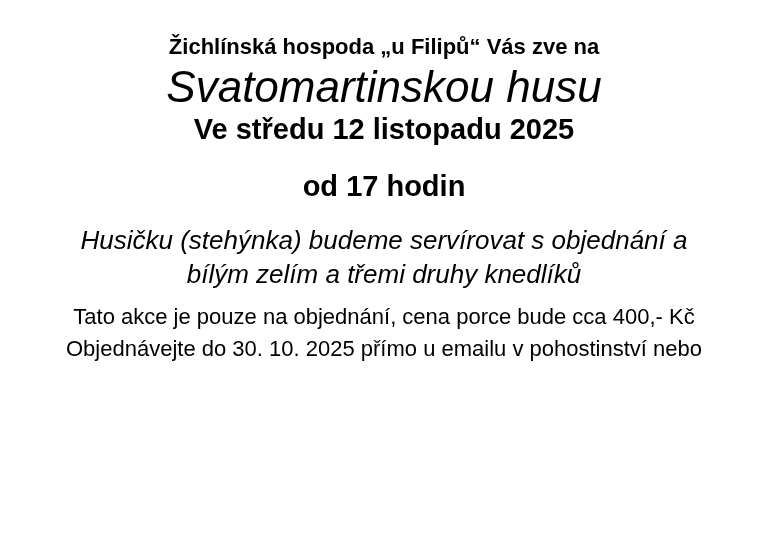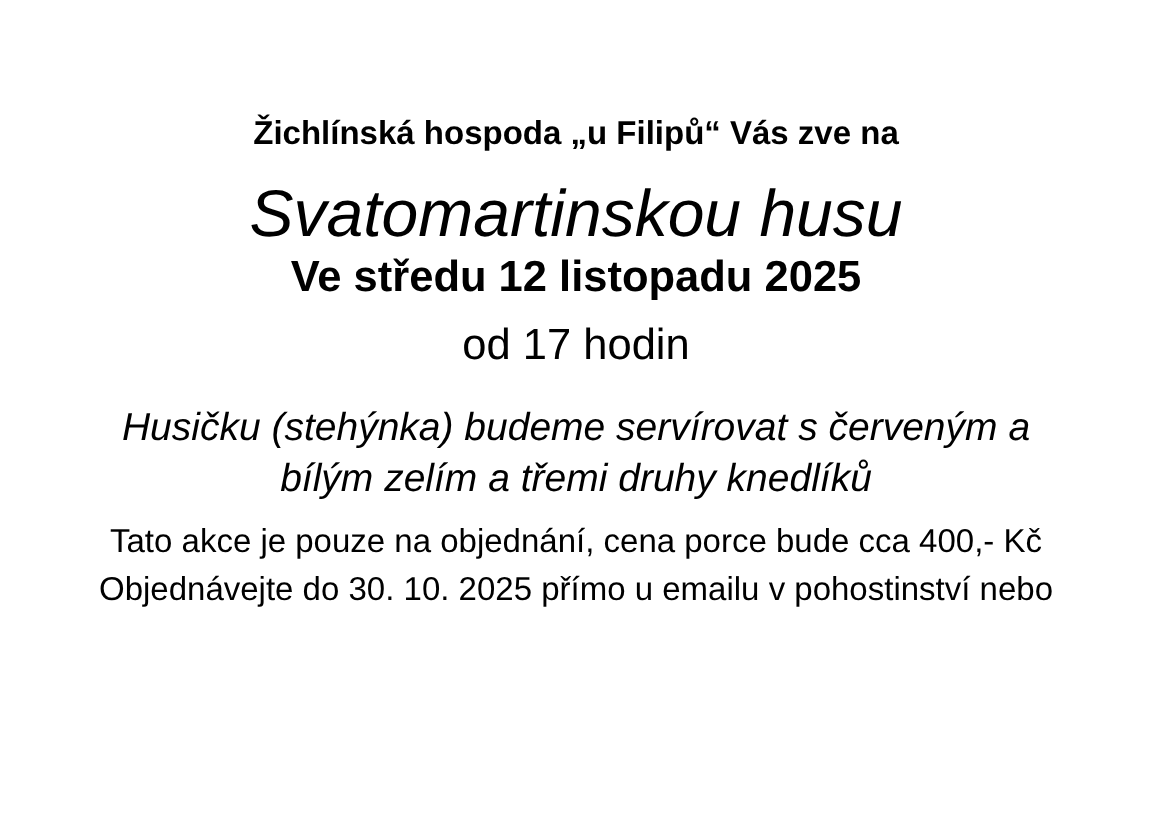--- a/index.html
+++ b/index.html
@@ -9,45 +9,44 @@
     background: #ffffff;
     font-family: "Liberation Sans", sans-serif;
     overflow: hidden;
   }
   .page {
     width: 768px;
     height: 402px;
     background: #ffffff;
     color: #000000;
     text-align: center;
-    padding-top: 74px;
+    padding-top: 32px;
   }
   .intro {
     font-size: 22px;
     font-weight: bold;
     line-height: 30px;
   }
   .title {
     font-size: 44px;
     font-style: italic;
     font-weight: normal;
     line-height: 50px;
-    margin-top: 14px;
     letter-spacing: 0px;
   }
   .date-line {
     font-size: 29px;
     font-weight: bold;
     line-height: 34px;
   }
   .time-line {
     font-size: 29px;
-    font-weight: normal;
+    font-weight: bold;
     line-height: 34px;
-    margin-top: 11px;
+    margin-top: 23px;
   }
   .desc {
     font-size: 26px;
     font-style: italic;
     line-height: 34px;
     margin-top: 20px;
   }
   .note {
     font-size: 22px;
     line-height: 24px;
@@ -64,21 +63,21 @@
 
   <p class="intro">Žichlínská hospoda „u Filipů“ Vás zve na</p>
 
   <h1 class="title">Svatomartinskou husu</h1>
 
   <p class="date-line">Ve středu 12 listopadu 2025</p>
 
   <p class="time-line">od 17 hodin</p>
 
   <p class="desc">
-    <span>Husičku (stehýnka) budeme servírovat s červeným a</span><br>
+    <span>Husičku (stehýnka) budeme servírovat s objednání a</span><br>
     <span>bílým zelím a třemi druhy knedlíků</span>
   </p>
 
   <p class="note note-order">Tato akce je pouze na objednání, cena porce bude cca 400,- Kč</p>
 
   <p class="note note-deadline">
     <span>Objednávejte do</span>
     <span class="deadline-date">30. 10. 2025</span>
     <span>přímo u emailu v pohostinství nebo</span>
   </p>

